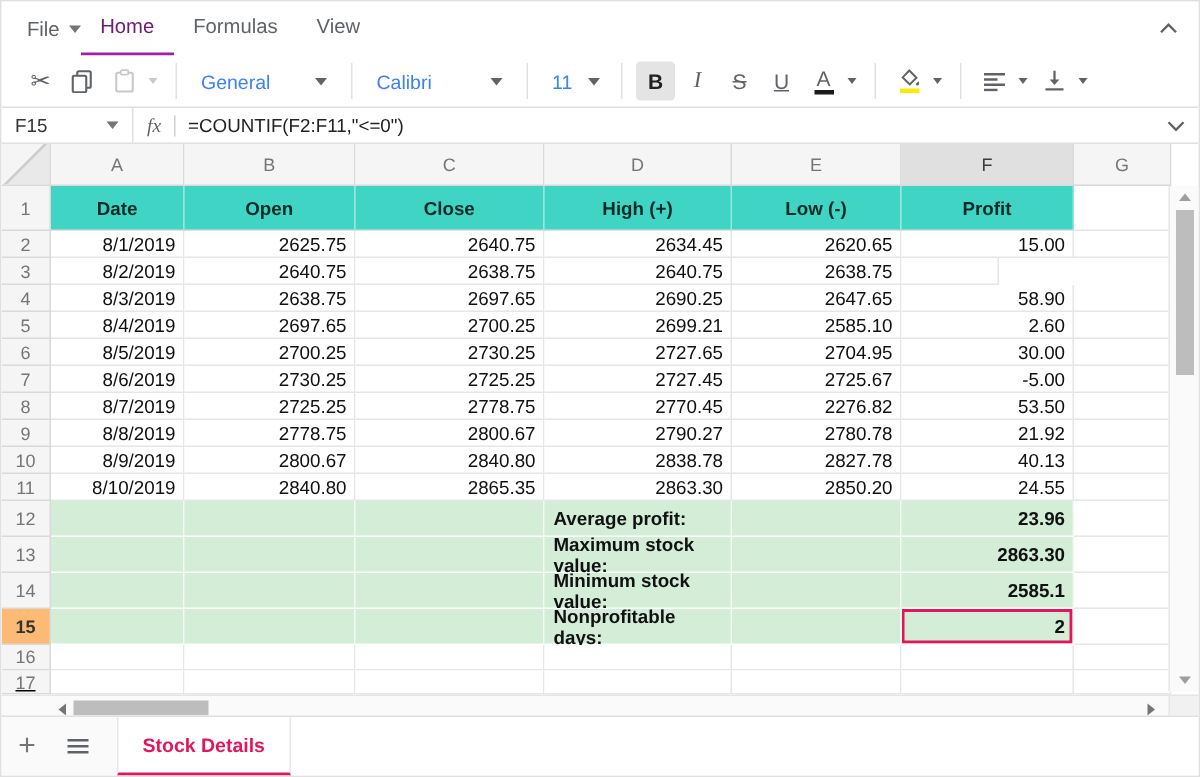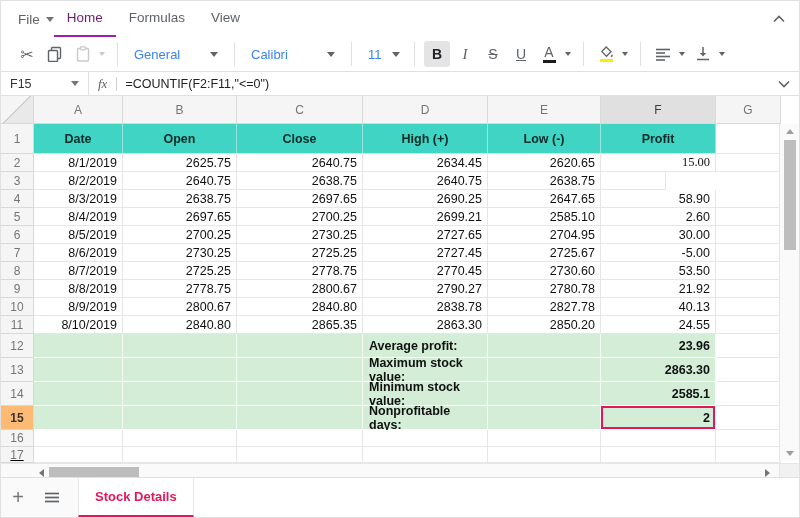--- a/index.html
+++ b/index.html
@@ -226,21 +226,21 @@
         <div class="cell th" style="width: 115px;">Profit</div>
         <div class="cell " style="width: 65px;"></div>
       </div>
       <div class="g-row" style="height: 18px;">
         <div class="rowhdr">2</div>
         <div class="cell num" style="width: 89px;">8/1/2019</div>
         <div class="cell num" style="width: 114px;">2625.75</div>
         <div class="cell num" style="width: 126px;">2640.75</div>
         <div class="cell num" style="width: 125px;">2634.45</div>
         <div class="cell num" style="width: 113px;">2620.65</div>
-        <div class="cell num" style="width: 115px; font-family: Liberation Serif, serif;">15.00</div>
+        <div class="cell num" style="width: 115px;">15.00</div>
         <div class="cell " style="width: 65px;"></div>
       </div>
       <div class="g-row" style="height: 18px;">
         <div class="rowhdr">3</div>
         <div class="cell num" style="width: 89px;">8/2/2019</div>
         <div class="cell num" style="width: 114px;">2640.75</div>
         <div class="cell num" style="width: 126px;">2638.75</div>
         <div class="cell num" style="width: 125px;">2640.75</div>
         <div class="cell num" style="width: 113px;">2638.75</div>
         <div class="cell " style="width: 65px;"></div>
@@ -284,21 +284,21 @@
         <div class="cell num" style="width: 113px;">2725.67</div>
         <div class="cell num" style="width: 115px;">-5.00</div>
         <div class="cell " style="width: 65px;"></div>
       </div>
       <div class="g-row" style="height: 18px;">
         <div class="rowhdr">8</div>
         <div class="cell num" style="width: 89px;">8/7/2019</div>
         <div class="cell num" style="width: 114px;">2725.25</div>
         <div class="cell num" style="width: 126px;">2778.75</div>
         <div class="cell num" style="width: 125px;">2770.45</div>
-        <div class="cell num" style="width: 113px;">2730.60</div>
+        <div class="cell num" style="width: 113px;">2276.82</div>
         <div class="cell num" style="width: 115px;">53.50</div>
         <div class="cell " style="width: 65px;"></div>
       </div>
       <div class="g-row" style="height: 18px;">
         <div class="rowhdr">9</div>
         <div class="cell num" style="width: 89px;">8/8/2019</div>
         <div class="cell num" style="width: 114px;">2778.75</div>
         <div class="cell num" style="width: 126px;">2800.67</div>
         <div class="cell num" style="width: 125px;">2790.27</div>
         <div class="cell num" style="width: 113px;">2780.78</div>

